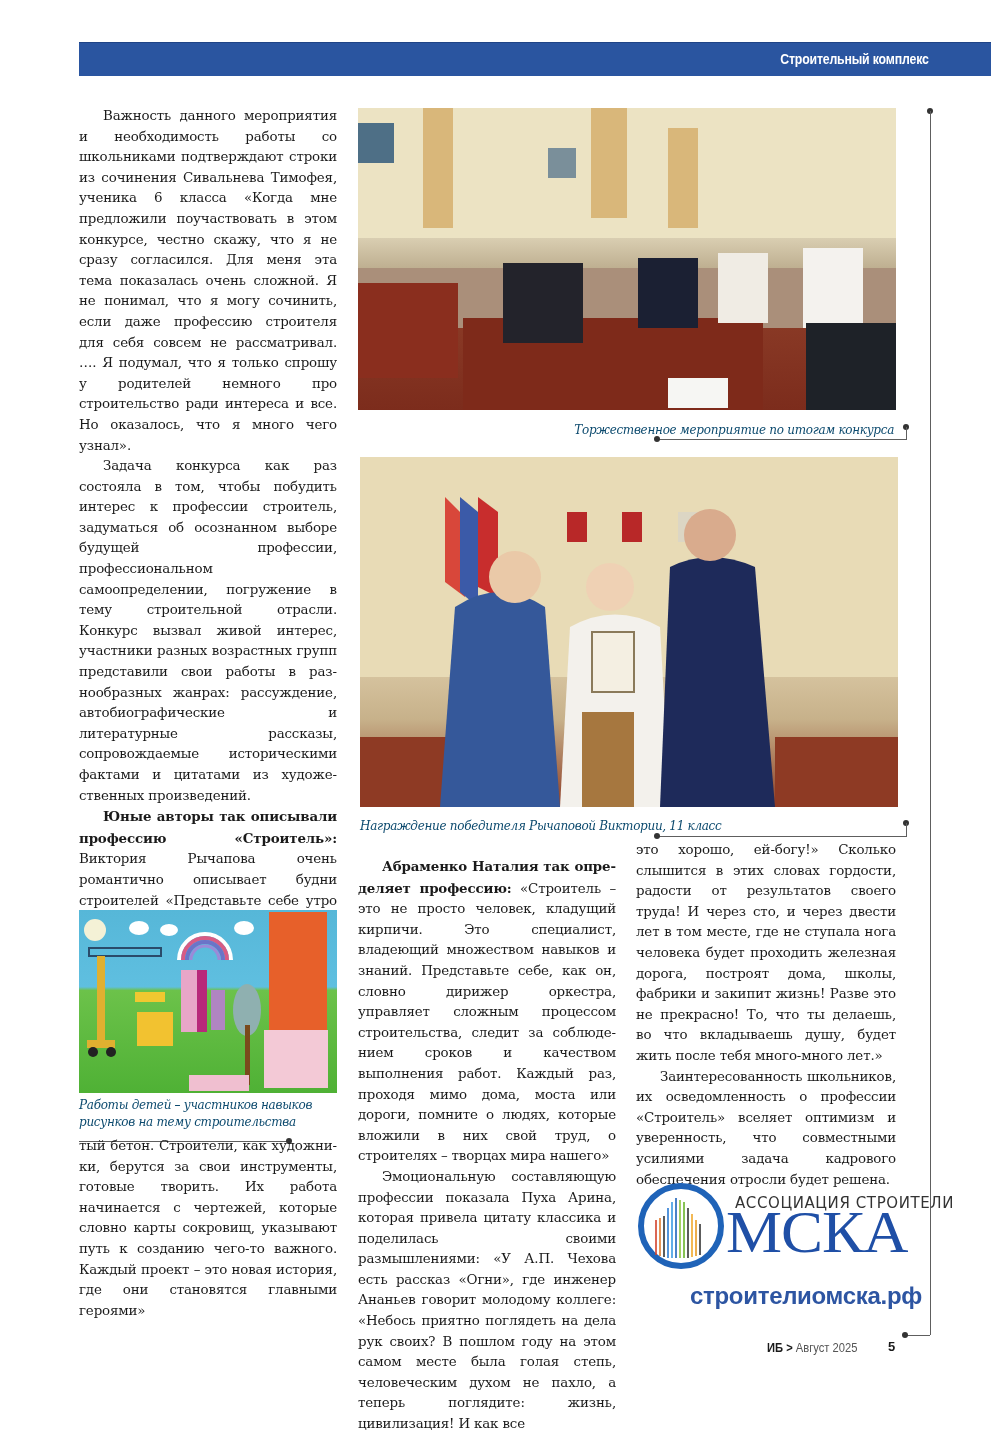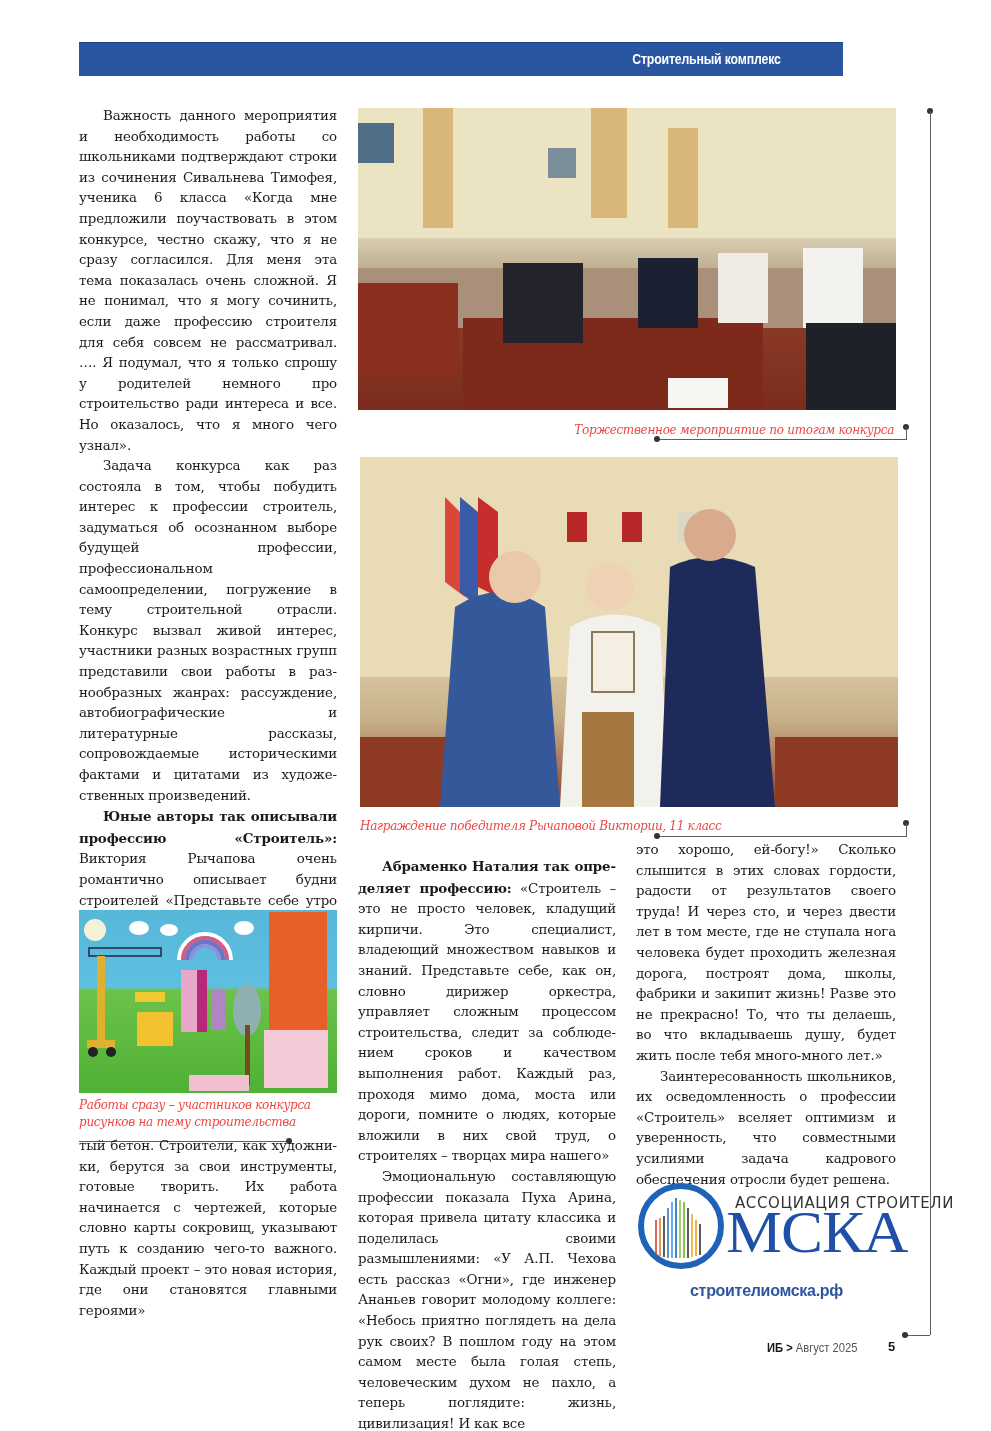--- a/index.html
+++ b/index.html
@@ -1,33 +1,33 @@
 <!DOCTYPE html>
 <html><head>
 <meta charset="utf-8">
 <style>
   html, body { margin:0; padding:0; background:#ffffff; }
   body { width:991px; height:1431px; position:relative; overflow:hidden;
          font-family:"DejaVu Serif", "Liberation Serif", serif; color:#1a1a1a; }
 
-  .header-bar { position:absolute; left:79px; top:42px; width:764px; height:33px;
+  .header-bar { position:absolute; left:79px; top:42px; width:912px; height:33px;
                 background:#2a55a0; border-top:1px solid #1f4486; }
   .header-title { position:absolute; right:62px; top:8px; color:#ffffff;
                   font-family:"Liberation Sans", sans-serif; font-weight:bold;
                   font-size:14px; letter-spacing:-0.2px; transform:scaleX(0.88); transform-origin:right center; }
 
   .col { position:absolute; font-size:13.4px; line-height:20.6px; text-align:justify;
          hyphens:manual; letter-spacing:-0.15px; }
   .col p { margin:0; }
   .col p.indent { text-indent:24px; }
   .col b { font-weight:bold; }
 
   .photo { position:absolute; overflow:hidden; }
   .caption { position:absolute; font-style:italic; font-size:12px; line-height:17px;
-             font-family:"DejaVu Serif", serif; color:#ef4444; letter-spacing:-0.3px; }
+             font-family:"DejaVu Serif", serif; color:#0c4a6e; letter-spacing:-0.3px; }
 
   .rule-v { position:absolute; width:1.3px; background:#5e5e5e; }
   .rule-h { position:absolute; height:1.3px; background:#5e5e5e; }
   .dot { position:absolute; width:6px; height:6px; border-radius:50%; background:#333; }
 
   
   .ph1 { background:linear-gradient(180deg,#e9e1c4 0%,#efe7cc 35%,#b9a98a 55%,#8a3a26 70%,#7c2c1c 100%); }
   
   .ph2 { background:linear-gradient(180deg,#e3d4ad 0%,#efe2c2 40%,#c7b18a 75%,#8d3d26 100%); }
   
@@ -39,21 +39,21 @@
   .footer-mag .muted { color:#555; }
   .page-num { position:absolute; left:888px; top:1339px; font-family:"Liberation Sans", sans-serif;
               font-weight:bold; font-size:13px; color:#1a1a1a; }
 
   .logo { position:absolute; left:638px; top:1180px; width:270px; height:130px; }
   .logo-assoc { position:absolute; left:97px; top:14px; font-family:"DejaVu Sans", sans-serif;
                 font-size:15px; color:#333; letter-spacing:0.6px; white-space:nowrap; }
   .logo-mska { position:absolute; left:88px; top:20px; font-family:"Liberation Serif", serif;
                font-size:60px; line-height:64px; color:#1f4fa6; letter-spacing:-1px; transform:scaleX(1.05); transform-origin:left top; }
   .logo-url { position:absolute; left:52px; top:102px; font-family:"Liberation Sans", sans-serif;
-              font-weight:bold; font-size:16px; color:#2d55a2; letter-spacing:-0.3px; }
+              font-weight:bold; font-size:24px; color:#2d55a2; letter-spacing:-0.3px; }
 </style>
 </head>
 <body>
 
 <div class="header-bar">
   <span class="header-title">Строительный комплекс</span>
 </div>
 
 <div class="dot" style="left:927px;top:108px;"></div>
 <div class="rule-v" style="left:929.5px;top:111px;height:1224px;"></div>
@@ -88,21 +88,21 @@
     <rect x="102" y="60" width="22" height="62" fill="#e8a6c8"></rect>
     <rect x="118" y="60" width="10" height="62" fill="#b8287a"></rect>
     <rect x="132" y="80" width="14" height="40" fill="#b085c2"></rect>
     <ellipse cx="168" cy="100" rx="14" ry="26" fill="#8fb0b0"></ellipse>
     <rect x="166" y="115" width="5" height="60" fill="#7a4a1c"></rect>
     <rect x="190" y="2" width="58" height="118" fill="#e7602a"></rect>
     <rect x="185" y="120" width="64" height="58" fill="#f3c9d6"></rect>
     <rect x="110" y="165" width="60" height="16" fill="#f0bfd0"></rect>
   </svg>
 </div>
-<div class="caption" style="left:79px;top:1097px;width:258px;">Работы сразу – участников конкурса рисунков на тему строительства</div>
+<div class="caption" style="left:79px;top:1097px;width:258px;">Работы детей – участников навыков рисунков на тему строительства</div>
 <div class="rule-h" style="left:79px;top:1141px;width:210px;"></div>
 <div class="dot" style="left:286px;top:1138px;"></div>
 
 <div class="col" style="left:79px;top:1136px;width:258px;">
   <p>тый бетон. Строители, как художни­ки, берутся за свои инструменты, го­товые творить. Их работа начинается с чертежей, которые словно карты со­кровищ, указывают путь к созданию чего-то важного. Каждый проект – это новая история, где они становятся главными героями»</p>
 </div>
 
 <div class="photo ph1" style="left:358px;top:108px;width:538px;height:302px;">
   <svg width="538" height="302" viewBox="0 0 538 302">
     <rect x="0" y="0" width="538" height="130" fill="#ece3c3"></rect>

